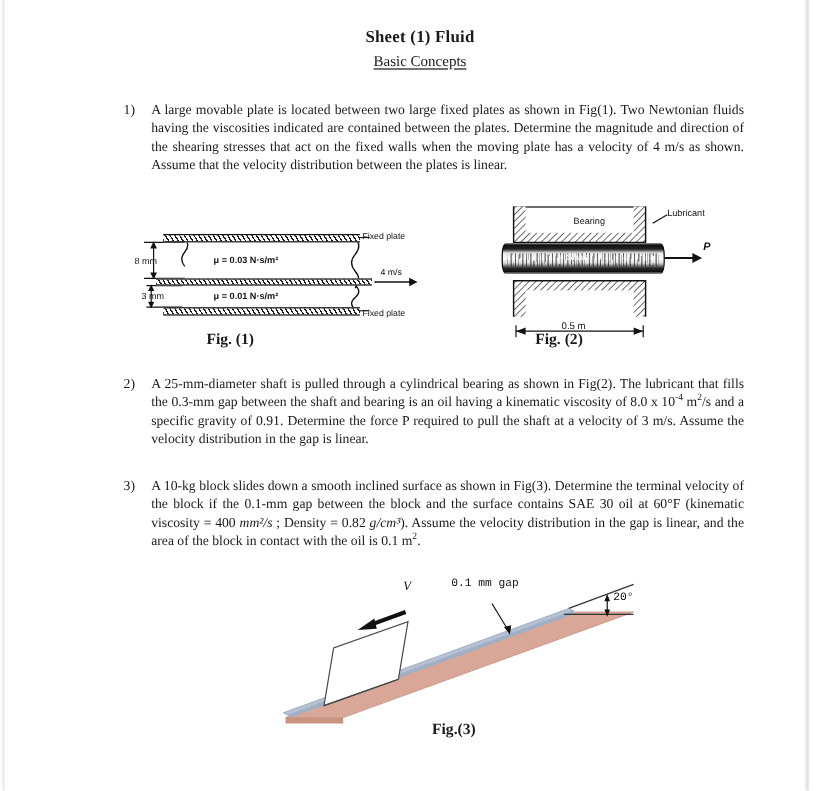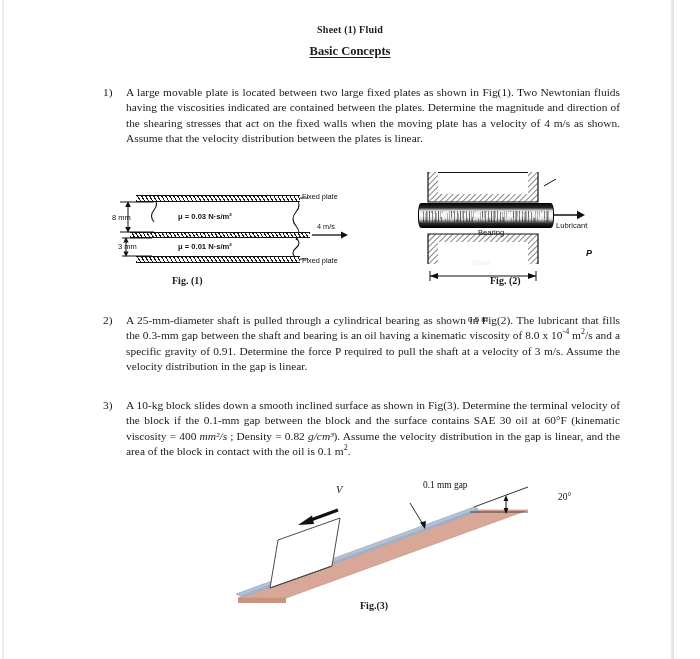--- a/index.html
+++ b/index.html
@@ -33,29 +33,29 @@
     background: linear-gradient(to right, #f3eaed, #e6dce0);
   }
 
   
   .doc-title {
     position: absolute;
     left: 0; right: 0;
     top: 24px;
     text-align: center;
     font-weight: bold;
-    font-size: 10px;
+    font-size: 14px;
     letter-spacing: .2px;
   }
   .doc-subtitle {
     position: absolute;
     left: 0; right: 0;
     top: 44px;
     text-align: center;
-    font-weight: bold;
+    font-weight: normal;
     font-size: 12.5px;
     text-decoration: underline;
     text-underline-offset: 2px;
   }
 
   
   .problem {
     position: absolute;
     left: 104px;
     width: 516px;
@@ -138,26 +138,26 @@
     font-size: 7.5px;
     font-family: "Liberation Sans", sans-serif;
     white-space: nowrap;
     color: #111;
   }
   .dim-6mm { left: 0px;  top: 27px; }
   .dim-3mm { left: 6px;  top: 56px; }
   .fig-caption {
     position: absolute;
     font-weight: bold;
-    font-size: 10px;
+    font-size: 13px;
     white-space: nowrap;
     text-align: center;
   }
   #fig1-caption { left: 172px; top: 275px; }
-  #fig2-caption { left: 490px; top: 275px; }
+  #fig2-caption { left: 446px; top: 275px; }
   #fig3-caption { left: 360px; top: 600px; }
 
   
   .fig2 {
     position: absolute;
     left: 418px;
     top: 172px;
     width: 180px;
     height: 100px;
   }
@@ -172,21 +172,20 @@
       55deg,
       #1b1b1b 0px, #1b1b1b 1.1px,
       #ffffff 1.1px, #ffffff 3.6px);
   }
   .fig2-label {
     position: absolute;
     font-size: 7.6px;
     font-family: "Liberation Sans", sans-serif;
     color: #111;
     white-space: nowrap;
-    margin-top: 48px;
   }
   .shaft-body {
     position: absolute;
     left: 0px; top: 31px;
     width: 136px; height: 25px;
     border-radius: 3px / 10px;
     background: linear-gradient(to bottom,
       #0c0c0c 0%, #262626 16%,
       #e8e8e8 30%, #fbfbfb 50%, #dcdcdc 66%,
       #2a2a2a 84%, #070707 100%);
@@ -210,24 +209,23 @@
   .fig3 {
     position: absolute;
     left: 228px;
     top: 470px;
     width: 310px;
     height: 140px;
   }
   .fig3-label {
     position: absolute;
     font-size: 9.4px;
-    font-family: Liberation Serif, serif;
-    color: #111;
-    white-space: nowrap;
-    margin-left: 47px;
+    font-family: Liberation Mono, monospace;
+    color: #111;
+    white-space: nowrap;
   }
   .fig3-vlabel {
     position: absolute;
     font-size: 10.5px;
     font-style: italic;
     font-family: "Liberation Serif", serif;
     color: #111;
   }
   svg { display: block; overflow: visible; }
 </style>

